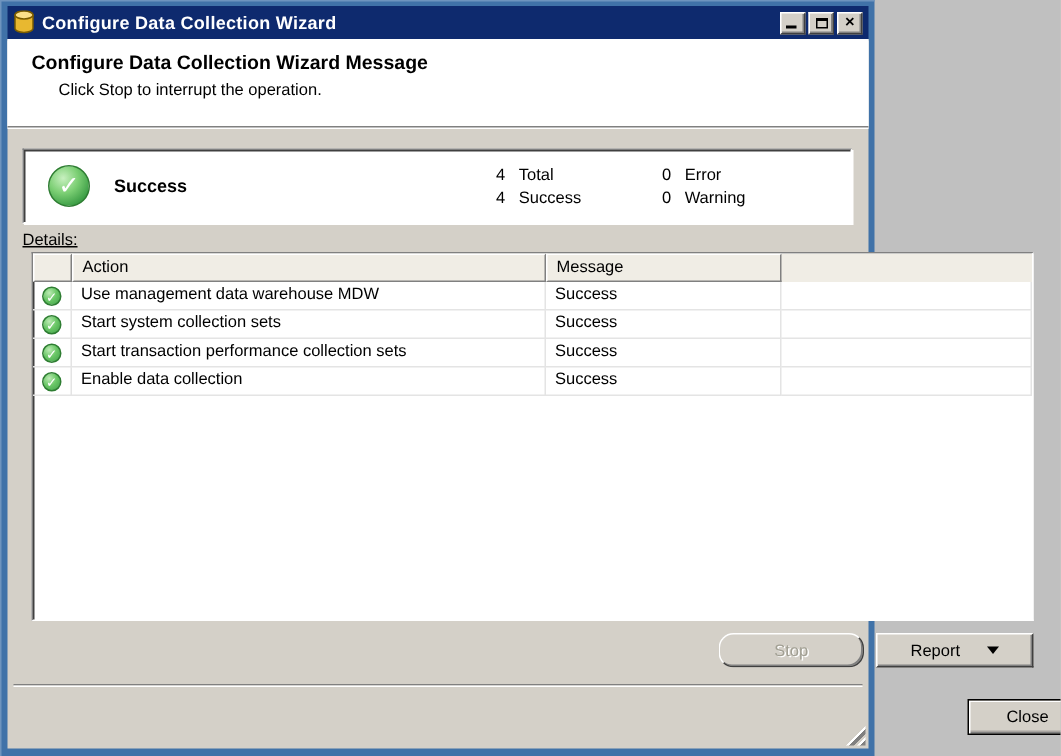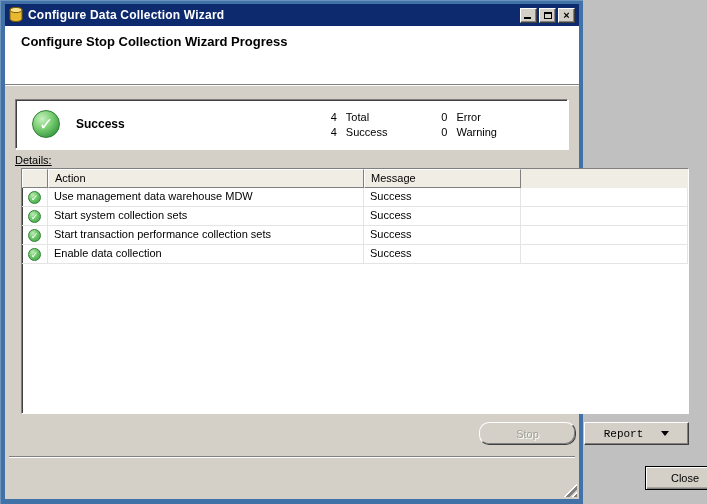--- a/index.html
+++ b/index.html
@@ -98,21 +98,21 @@
 
   .btn {
     position:absolute; height:23px; background:#D4D0C8;
     border-top:1px solid #fff; border-left:1px solid #fff;
     border-right:1px solid #404040; border-bottom:1px solid #404040;
     box-shadow:inset -1px -1px 0 #808080;
     display:flex; align-items:center; justify-content:center;
     font-size:11px; color:#000;
   }
   .btn-stop { left:474px; top:396px; width:97px; color:#A19F93; text-shadow:1px 1px 0 #fff;border-radius:10px; }
-  .btn-report { left:579px; top:396px; width:105px;font-family:Liberation Mono, monospace; }
+  .btn-report { left:579px; top:396px; width:105px; }
   .btn-report .arrow {
     width:0; height:0; margin-left:18px;
     border-left:4px solid transparent; border-right:4px solid transparent;
     border-top:5px solid #000;
   }
   .groove {
     position:absolute; left:4px; right:4px; top:430px; height:2px;
     border-top:1px solid #808080; border-bottom:1px solid #fff;
   }
   .btn-close {
@@ -150,21 +150,22 @@
         </span>
       <span class="winbtn">
           <span class="glyph-x">×</span>
         </span>
     </span>
   </div>
 
   <div class="client">
 
     <div class="headerband">
-      <div class="h-title">Configure Stop Collection Wizard Progress</div>
+      <div class="h-title">Configure Data Collection Wizard Message</div>
+      <div class="h-sub">Click Stop to interrupt the operation.</div>
     </div>
 
     <div class="banner">
       <span class="success-ball">✓</span>
       <span class="status-text">Success</span>
       <span class="stats">
         <span class="stat">
           <span class="v">4</span>
           <span>Total</span>
         </span>

